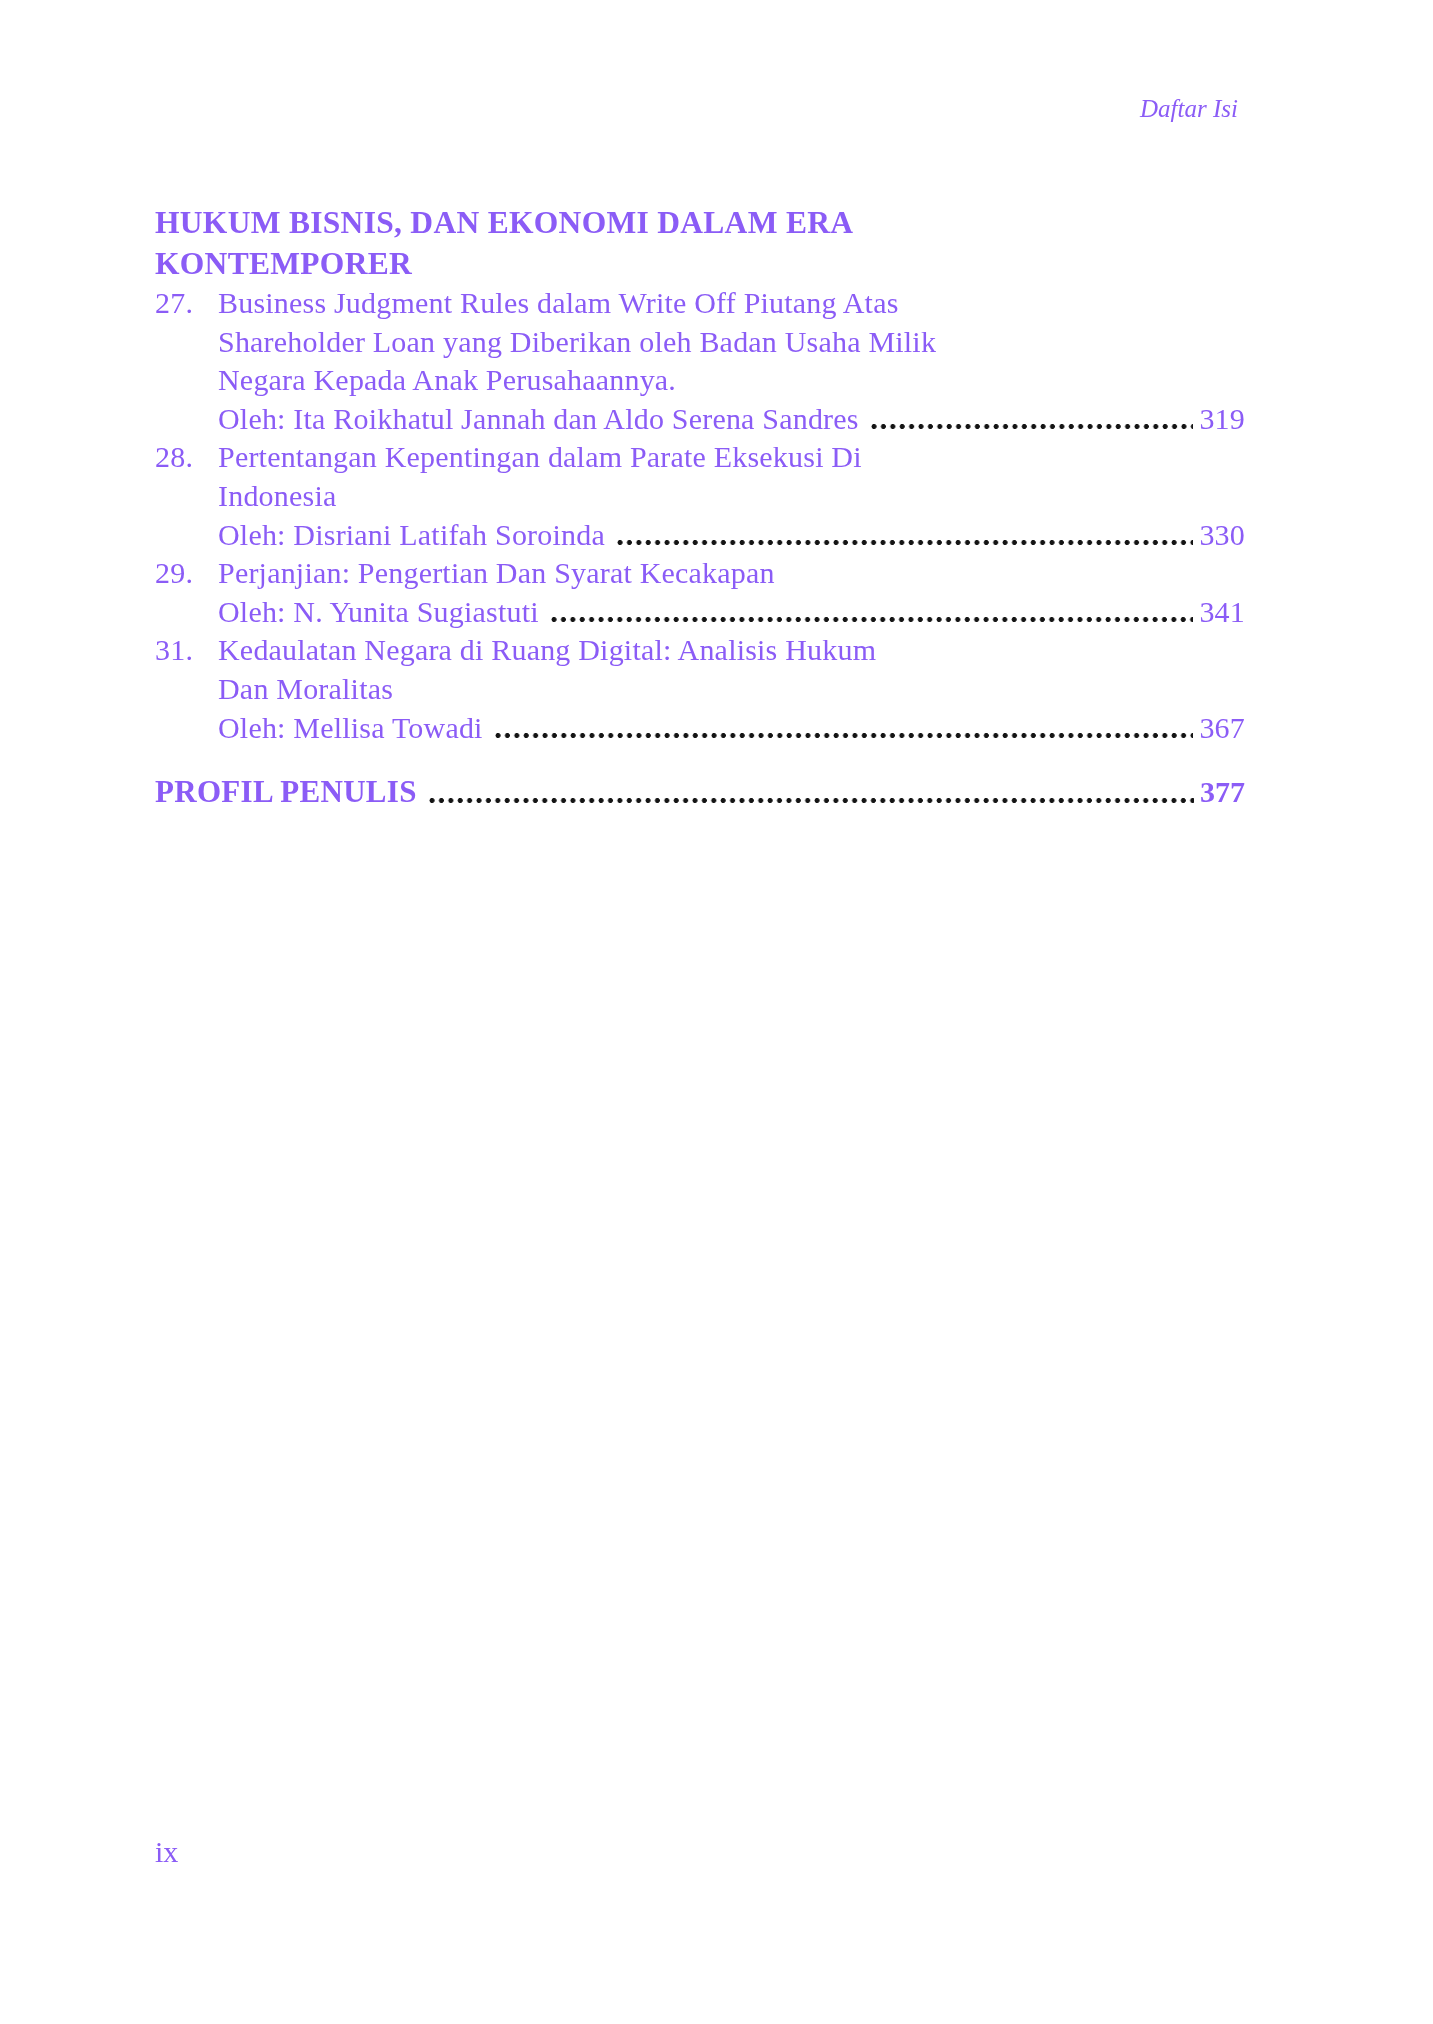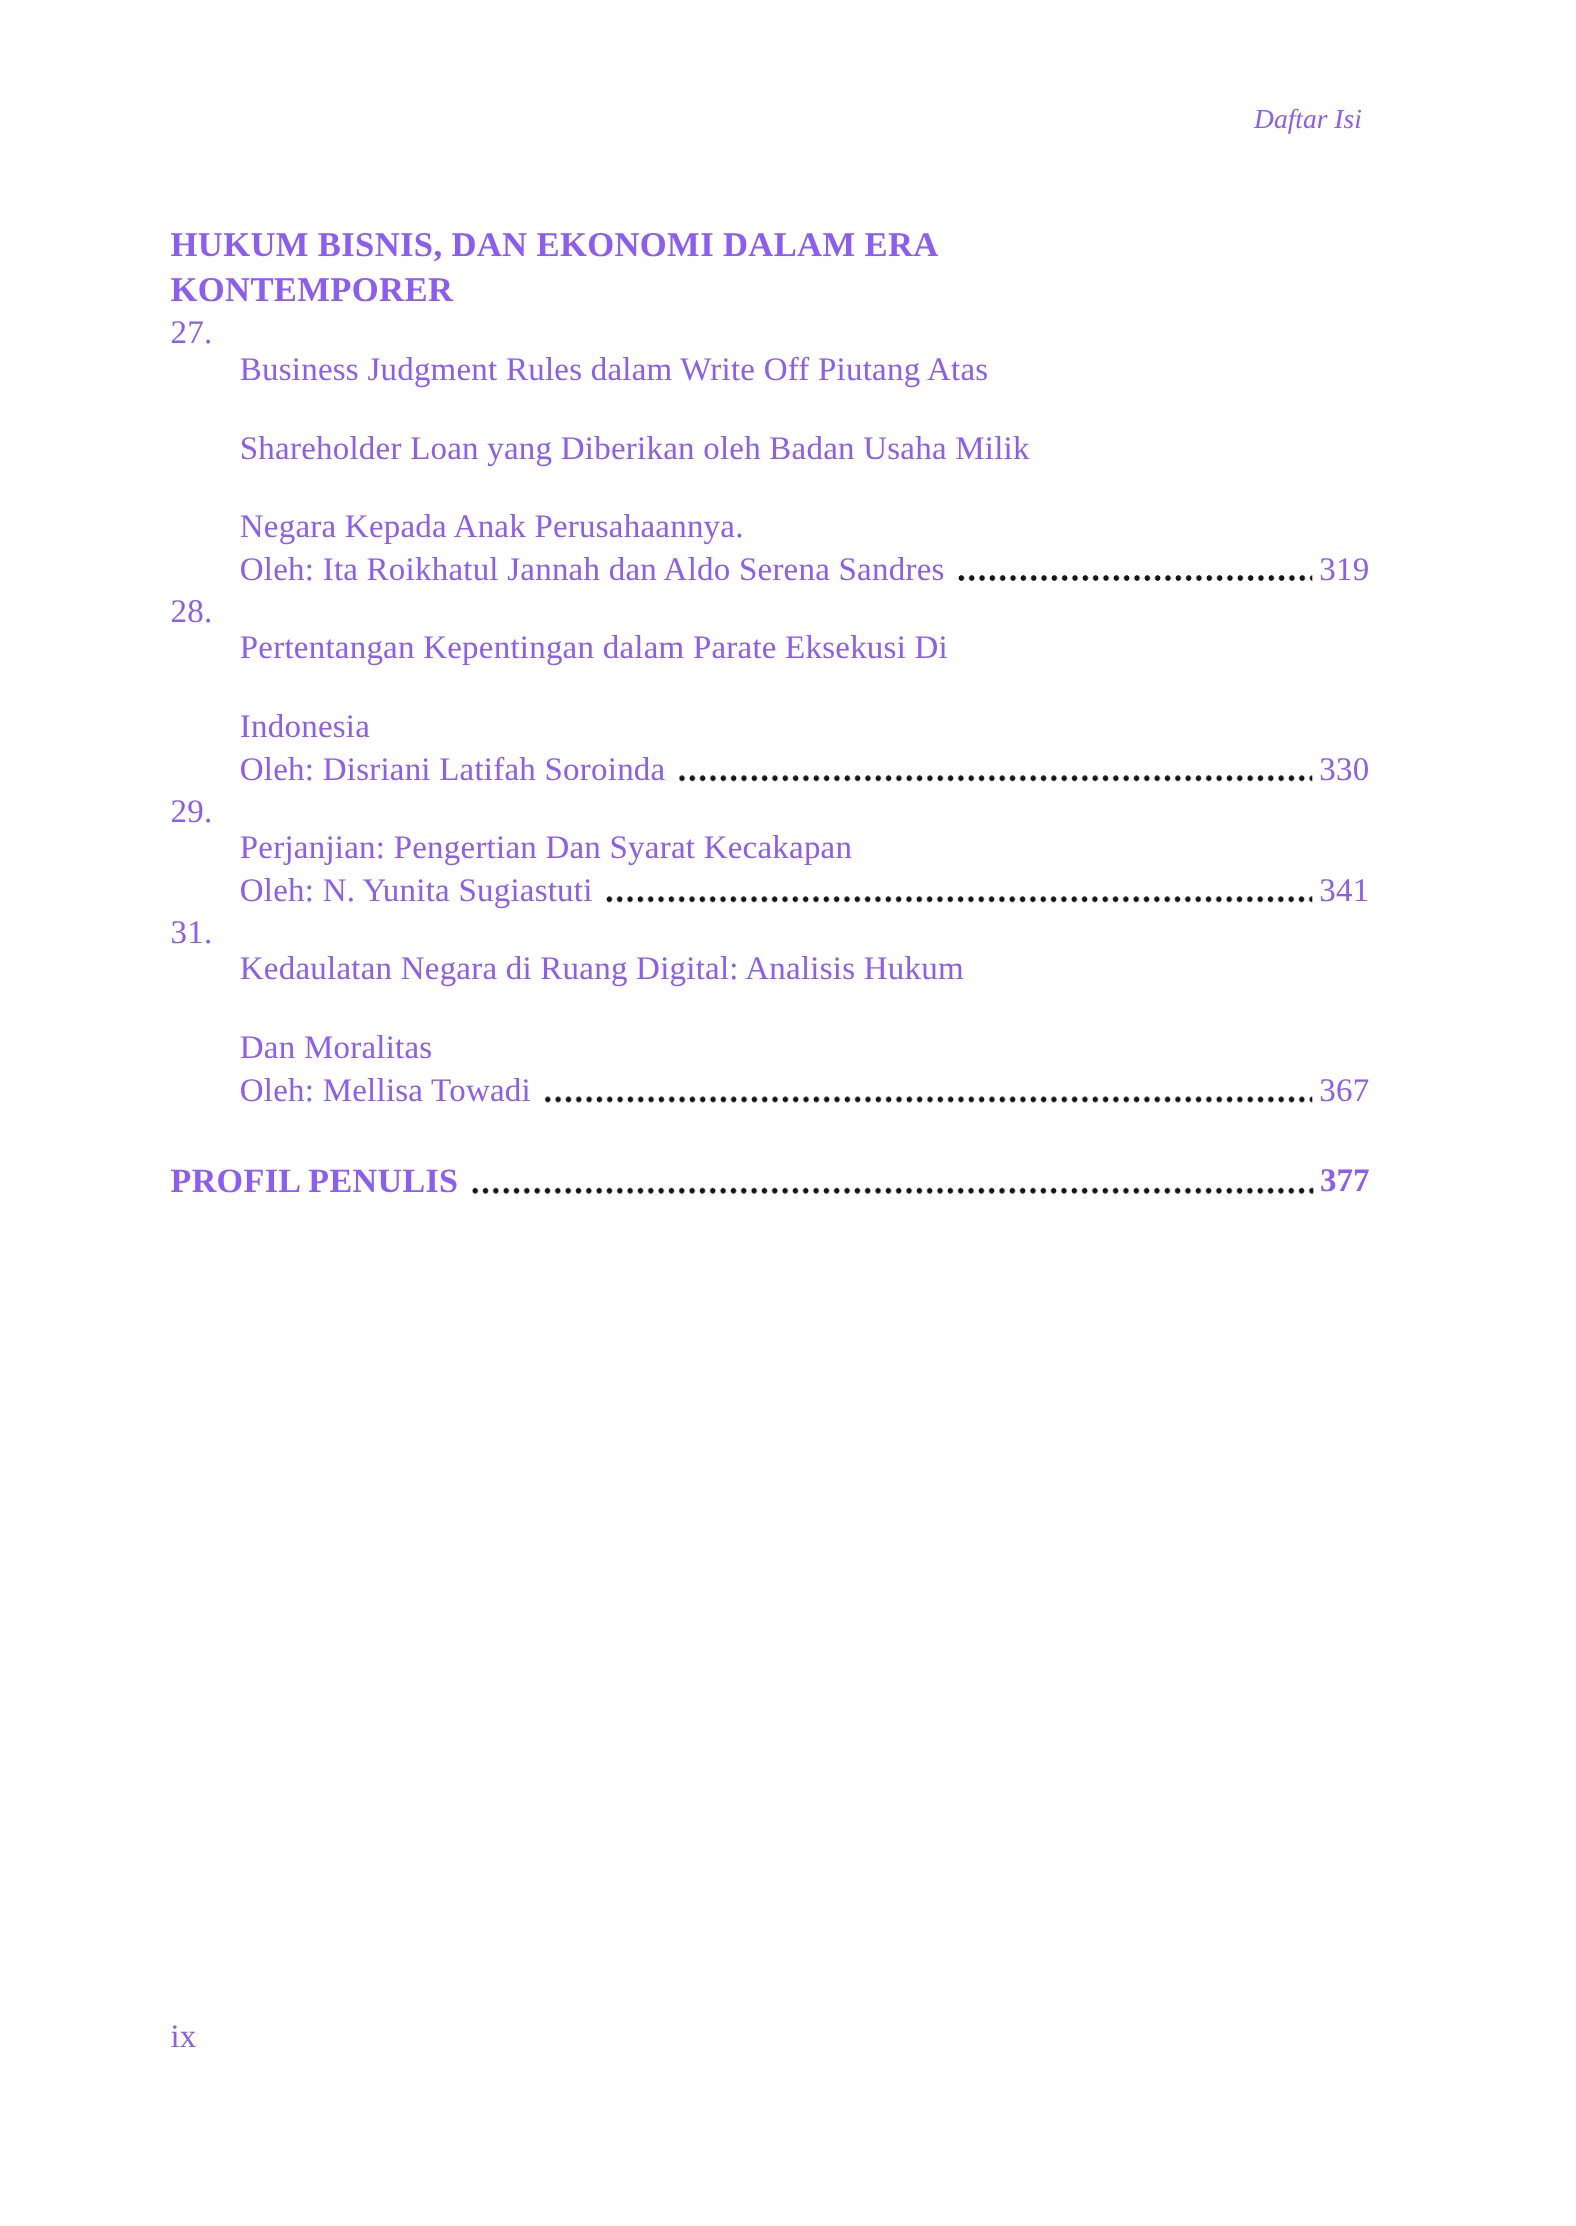--- a/index.html
+++ b/index.html
@@ -47,42 +47,41 @@
   .entry .num {
     flex: none;
     width: 63px;
   }
   .entry .body {
     flex: 1;
     min-width: 0;
   }
   .title-line {
     white-space: nowrap;
-    margin-top: 33px;
   }
   .author-line {
     display: flex;
     align-items: flex-end;
   }
   .author, .pg, .profil-label {
     white-space: nowrap;
   }
   .dots {
     flex: 1 1 auto;
     height: 9px;
     margin: 0 6px 7px 12px;
     background-image: radial-gradient(circle at 3px 4.5px, #141414 2.2px, transparent 2.8px);
     background-size: 9.4px 9px;
     background-repeat: repeat-x;
     background-position: left bottom;
   }
   .profil-line {
     display: flex;
     align-items: flex-end;
-    margin-top: 43px;
+    margin-top: 25px;
     font-size: 31px;
     line-height: 40px;
   }
   .profil-label {
     font-weight: 700;
     letter-spacing: 0.3px;
   }
   .profil-line .pg {
     font-weight: 700;
     font-size: 30px;

